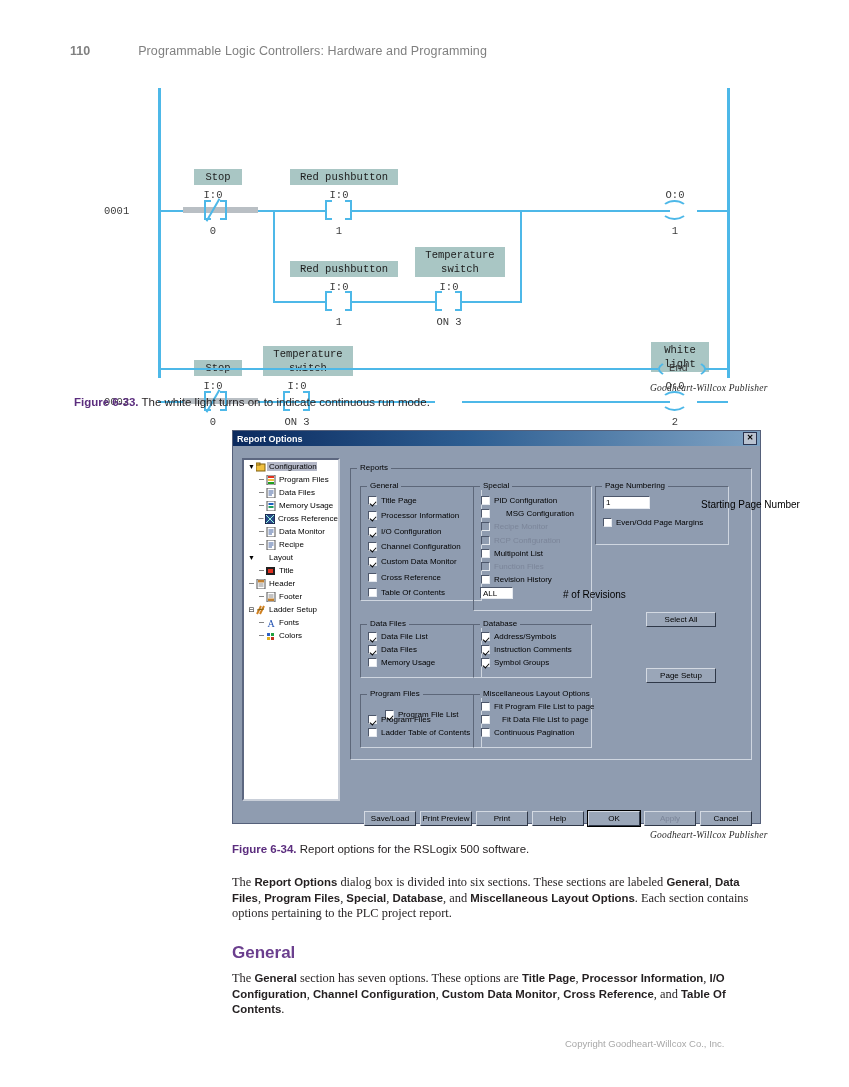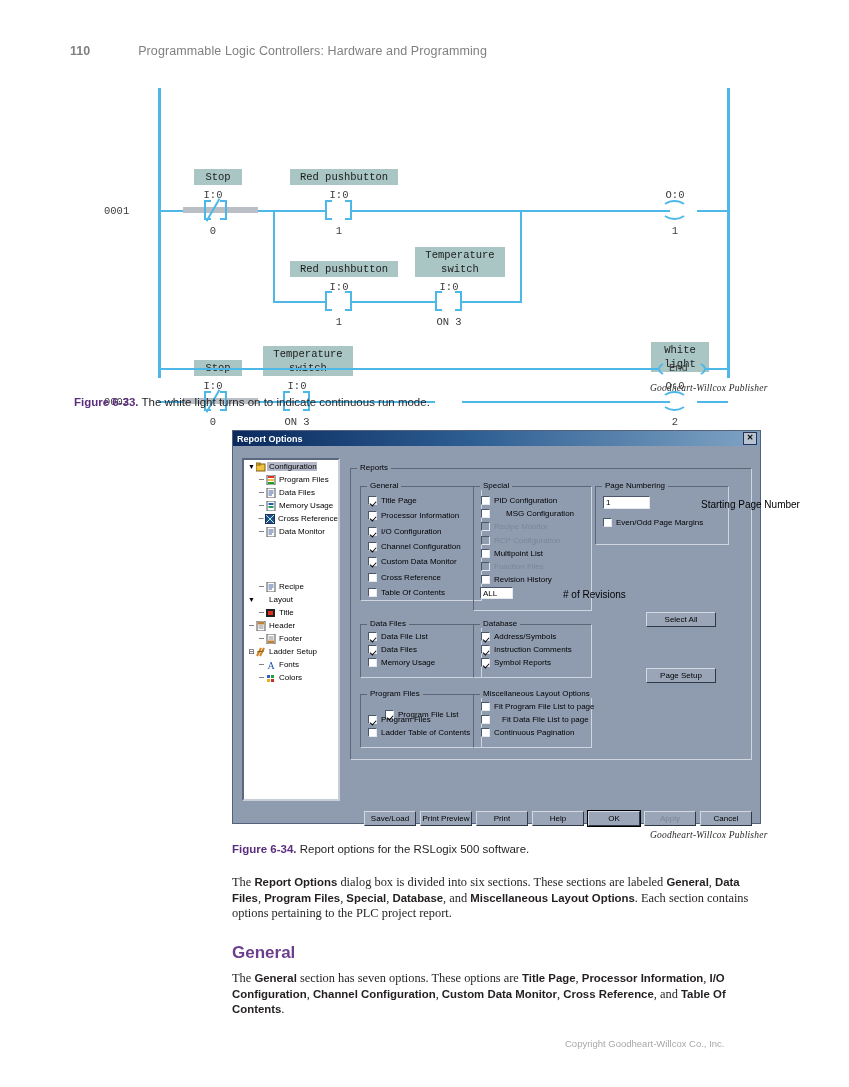--- a/index.html
+++ b/index.html
@@ -247,21 +247,21 @@
         <div class="tnode" style="padding-left: 13px;">
           <span class="tw">─</span>
           <span class="ico"><svg width="10" height="10">
               <rect x="1" y="0" width="8" height="10" fill="#fff" stroke="#555"></rect>
               <line x1="2.5" y1="3" x2="7.5" y2="3" stroke="#4060a0"></line>
               <line x1="2.5" y1="5" x2="7.5" y2="5" stroke="#4060a0"></line>
               <line x1="2.5" y1="7" x2="6" y2="7" stroke="#4060a0"></line>
             </svg></span>
           <span class="lbl">Data Monitor</span>
         </div>
-        <div class="tnode" style="padding-left: 13px; margin-top: 42px;">
+        <div class="tnode" style="padding-left: 13px;">
           <span class="tw">─</span>
           <span class="ico"><svg width="10" height="10">
               <rect x="1" y="0" width="8" height="10" fill="#fff" stroke="#555"></rect>
               <line x1="2.5" y1="3" x2="7.5" y2="3" stroke="#4060a0"></line>
               <line x1="2.5" y1="5" x2="7.5" y2="5" stroke="#4060a0"></line>
               <line x1="2.5" y1="7" x2="6" y2="7" stroke="#4060a0"></line>
             </svg></span>
           <span class="lbl">Recipe</span>
         </div>
         <div class="tnode" style="padding-left: 3px;">
@@ -442,21 +442,21 @@
         <div class="chk" style="left: 248px; top: 186px;">
           <span class="box on"></span>
           <span>Address/Symbols</span>
         </div>
         <div class="chk" style="left: 248px; top: 199px;">
           <span class="box on"></span>
           <span>Instruction Comments</span>
         </div>
         <div class="chk" style="left: 248px; top: 212px;">
           <span class="box on"></span>
-          <span>Symbol Reports</span>
+          <span>Symbol Groups</span>
         </div>
       </div>
 
     <div class="gb" style="left:240px;top:248px;width:117px;height:52px;">
       <span class="gbt">Miscellaneous Layout Options</span>
     </div>
     <div id="g-misc">
         <div class="chk" style="left: 248px; top: 256px;">
           <span class="box"></span>
           <span>Fit Program File List to page</span>

